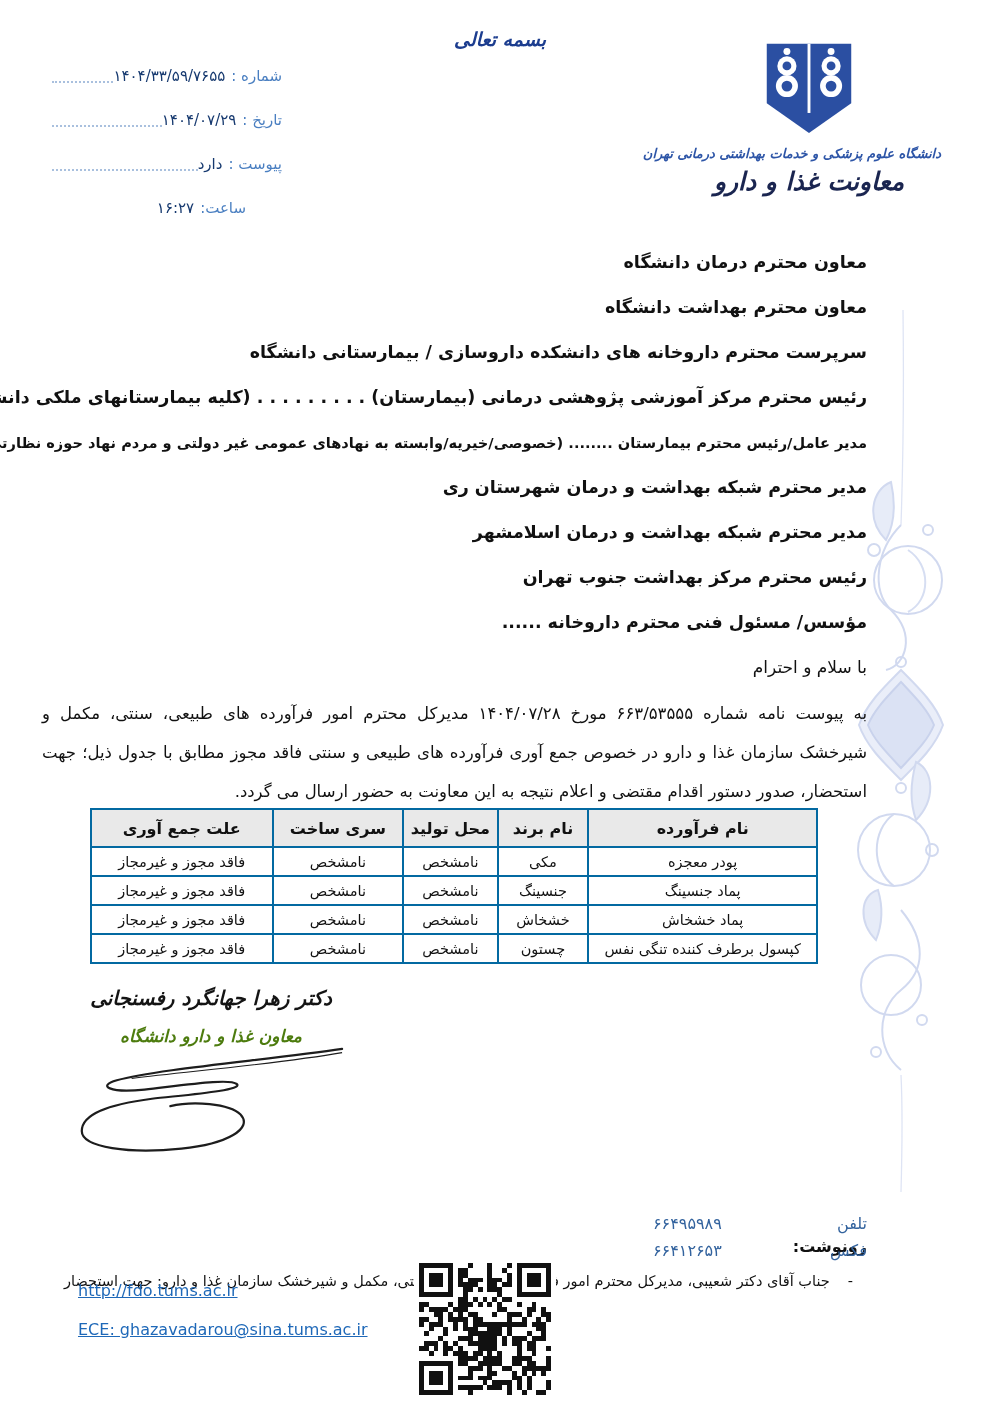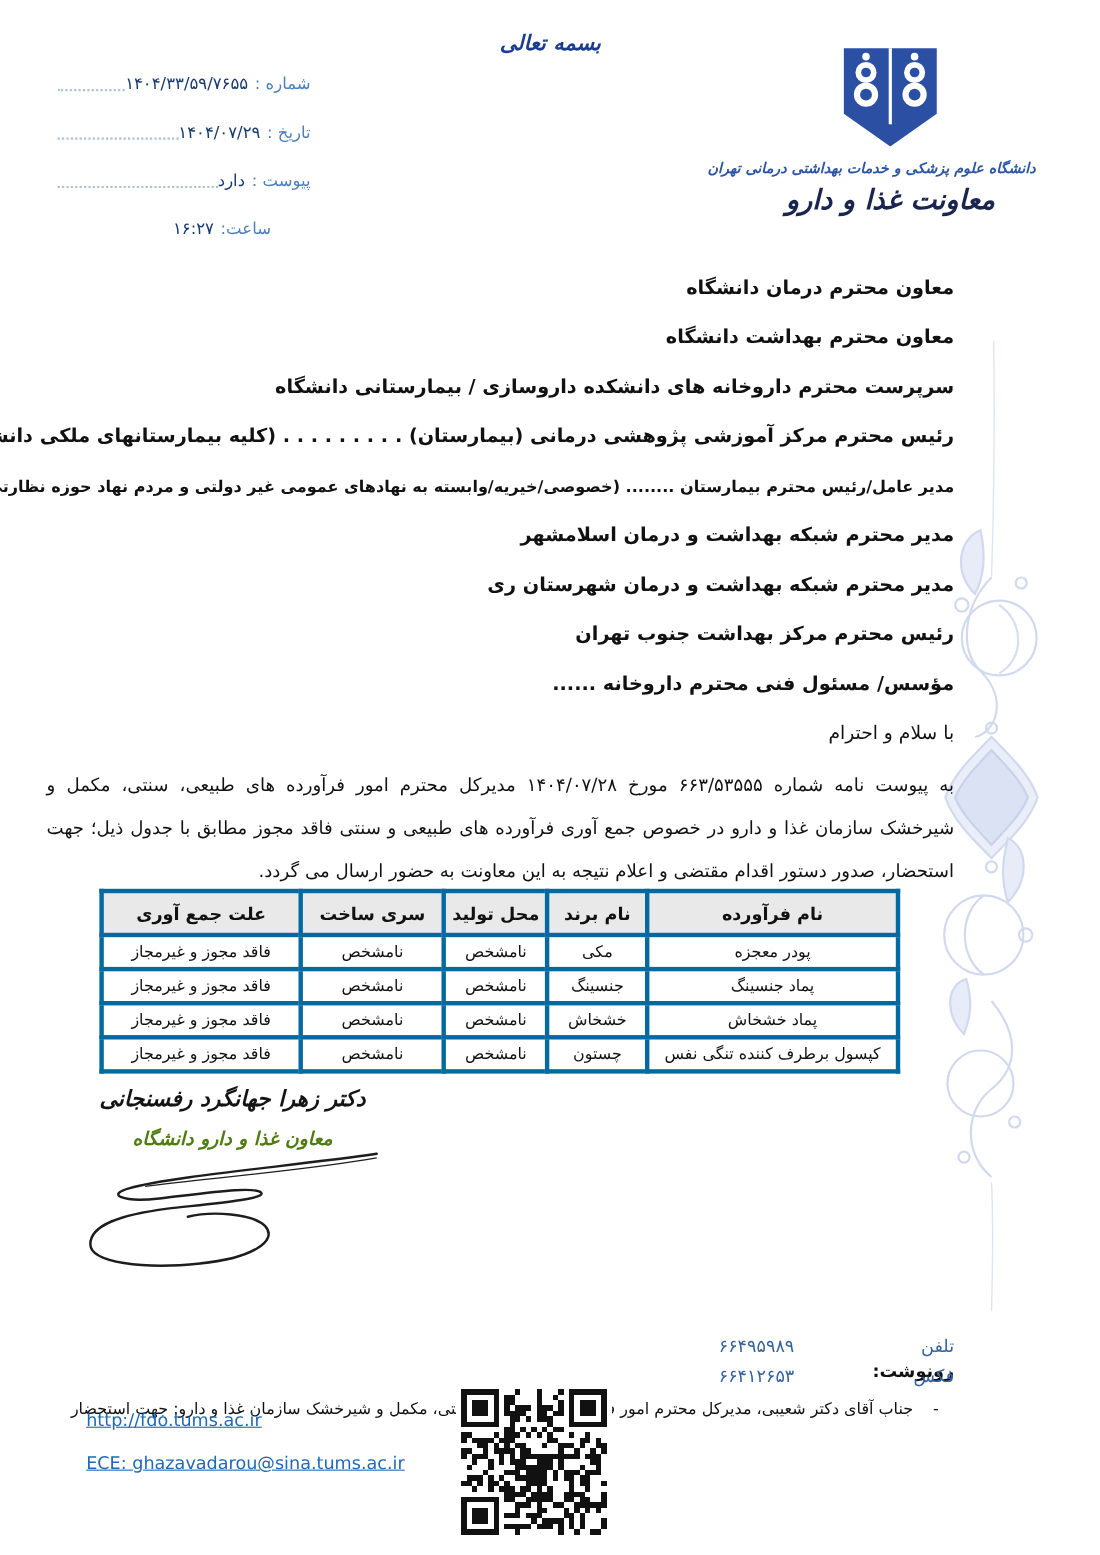--- a/index.html
+++ b/index.html
@@ -25,21 +25,21 @@
   .recipients{position:absolute;top:240px;right:133px;left:50px;}
   .recipient{font-size:17.5px;font-weight:bold;line-height:45px;white-space:nowrap;}
   .recipient.small{font-size:14.6px;}
   .salutation{font-size:17px;font-weight:normal;line-height:45px;}
   
   .body-par{position:absolute;top:694px;right:133px;left:42px;
     font-size:16.5px;line-height:39px;text-align:justify;}
   
   .products-table{position:absolute;top:808px;right:182px;width:728px;
     border-collapse:collapse;table-layout:fixed;}
-  .products-table th,.products-table td{border:4px solid #0369a1;text-align:center;padding:0 4px;}
+  .products-table th,.products-table td{border:2px solid #0369a1;text-align:center;padding:0 4px;}
   .products-table th{background:#e9e9e9;font-size:16px;height:36px;font-weight:bold;}
   .products-table td{font-size:14.5px;height:27px;font-weight:normal;}
   .col-name{width:31.5%;} .col-brand{width:12.5%;} .col-place{width:13%;}
   .col-batch{width:18%;} .col-reason{width:25%;}
   
   .signature{position:absolute;top:986px;left:46px;width:330px;text-align:center;}
   .sig-name{font-size:20px;font-weight:bold;font-style:italic;color:#141414;}
   .sig-title{font-size:17px;font-weight:bold;font-style:italic;margin-top:16px;color:#4d7c0f;}
   .sig-scribble{margin-top:-10px;}
   
@@ -134,22 +134,22 @@
     <div class="university">دانشگاه علوم پزشکی و خدمات بهداشتی درمانی تهران</div>
     <div class="deputy">معاونت غذا و دارو</div>
   </div>
 
   <div class="recipients">
     <div class="recipient">معاون محترم درمان دانشگاه</div>
     <div class="recipient">معاون محترم بهداشت دانشگاه</div>
     <div class="recipient">سرپرست محترم داروخانه های دانشکده داروسازی / بیمارستانی دانشگاه</div>
     <div class="recipient">رئیس محترم مرکز آموزشی پژوهشی درمانی (بیمارستان) . . . . . . . . . (کلیه بیمارستانهای ملکی دانشگاه)</div>
     <div class="recipient small">مدیر عامل/رئیس محترم بیمارستان ........ (خصوصی/خیریه/وابسته به نهادهای عمومی غیر دولتی و مردم نهاد حوزه نظارتی)</div>
+    <div class="recipient">مدیر محترم شبکه بهداشت و درمان شهرستان ری</div>
     <div class="recipient">مدیر محترم شبکه بهداشت و درمان اسلامشهر</div>
-    <div class="recipient">مدیر محترم شبکه بهداشت و درمان شهرستان ری</div>
     <div class="recipient">رئیس محترم مرکز بهداشت جنوب تهران</div>
     <div class="recipient">مؤسس/ مسئول فنی محترم داروخانه ......</div>
     <div class="salutation">با سلام و احترام</div>
   </div>
 
   <div class="body-par">به پیوست نامه شماره ۶۶۳/۵۳۵۵۵ مورخ ۱۴۰۴/۰۷/۲۸ مدیرکل محترم امور فرآورده های طبیعی، سنتی، مکمل و شیرخشک سازمان غذا و دارو در خصوص جمع آوری فرآورده های طبیعی و سنتی فاقد مجوز مطابق با جدول ذیل؛ جهت استحضار، صدور دستور اقدام مقتضی و اعلام نتیجه به این معاونت به حضور ارسال می گردد.</div>
 
   <table class="products-table">
     <colgroup>
       <col class="col-name">

